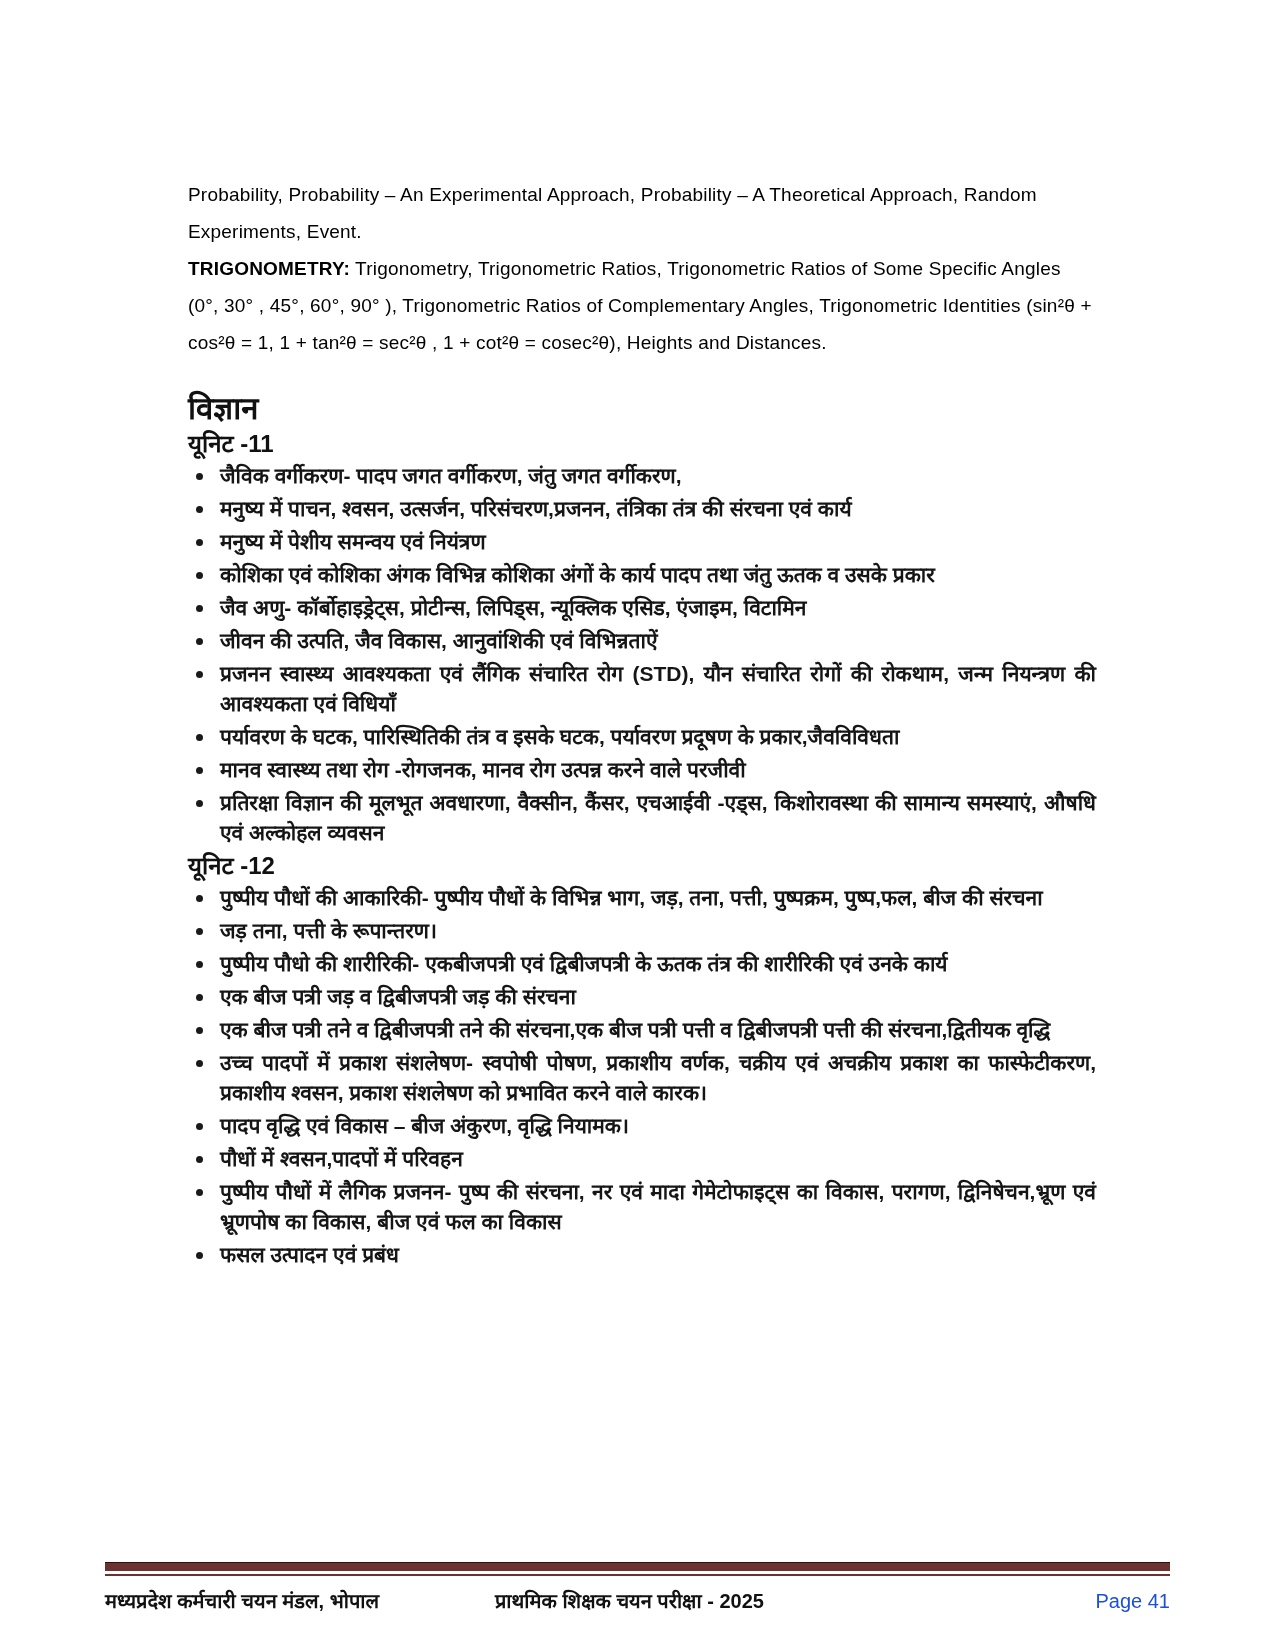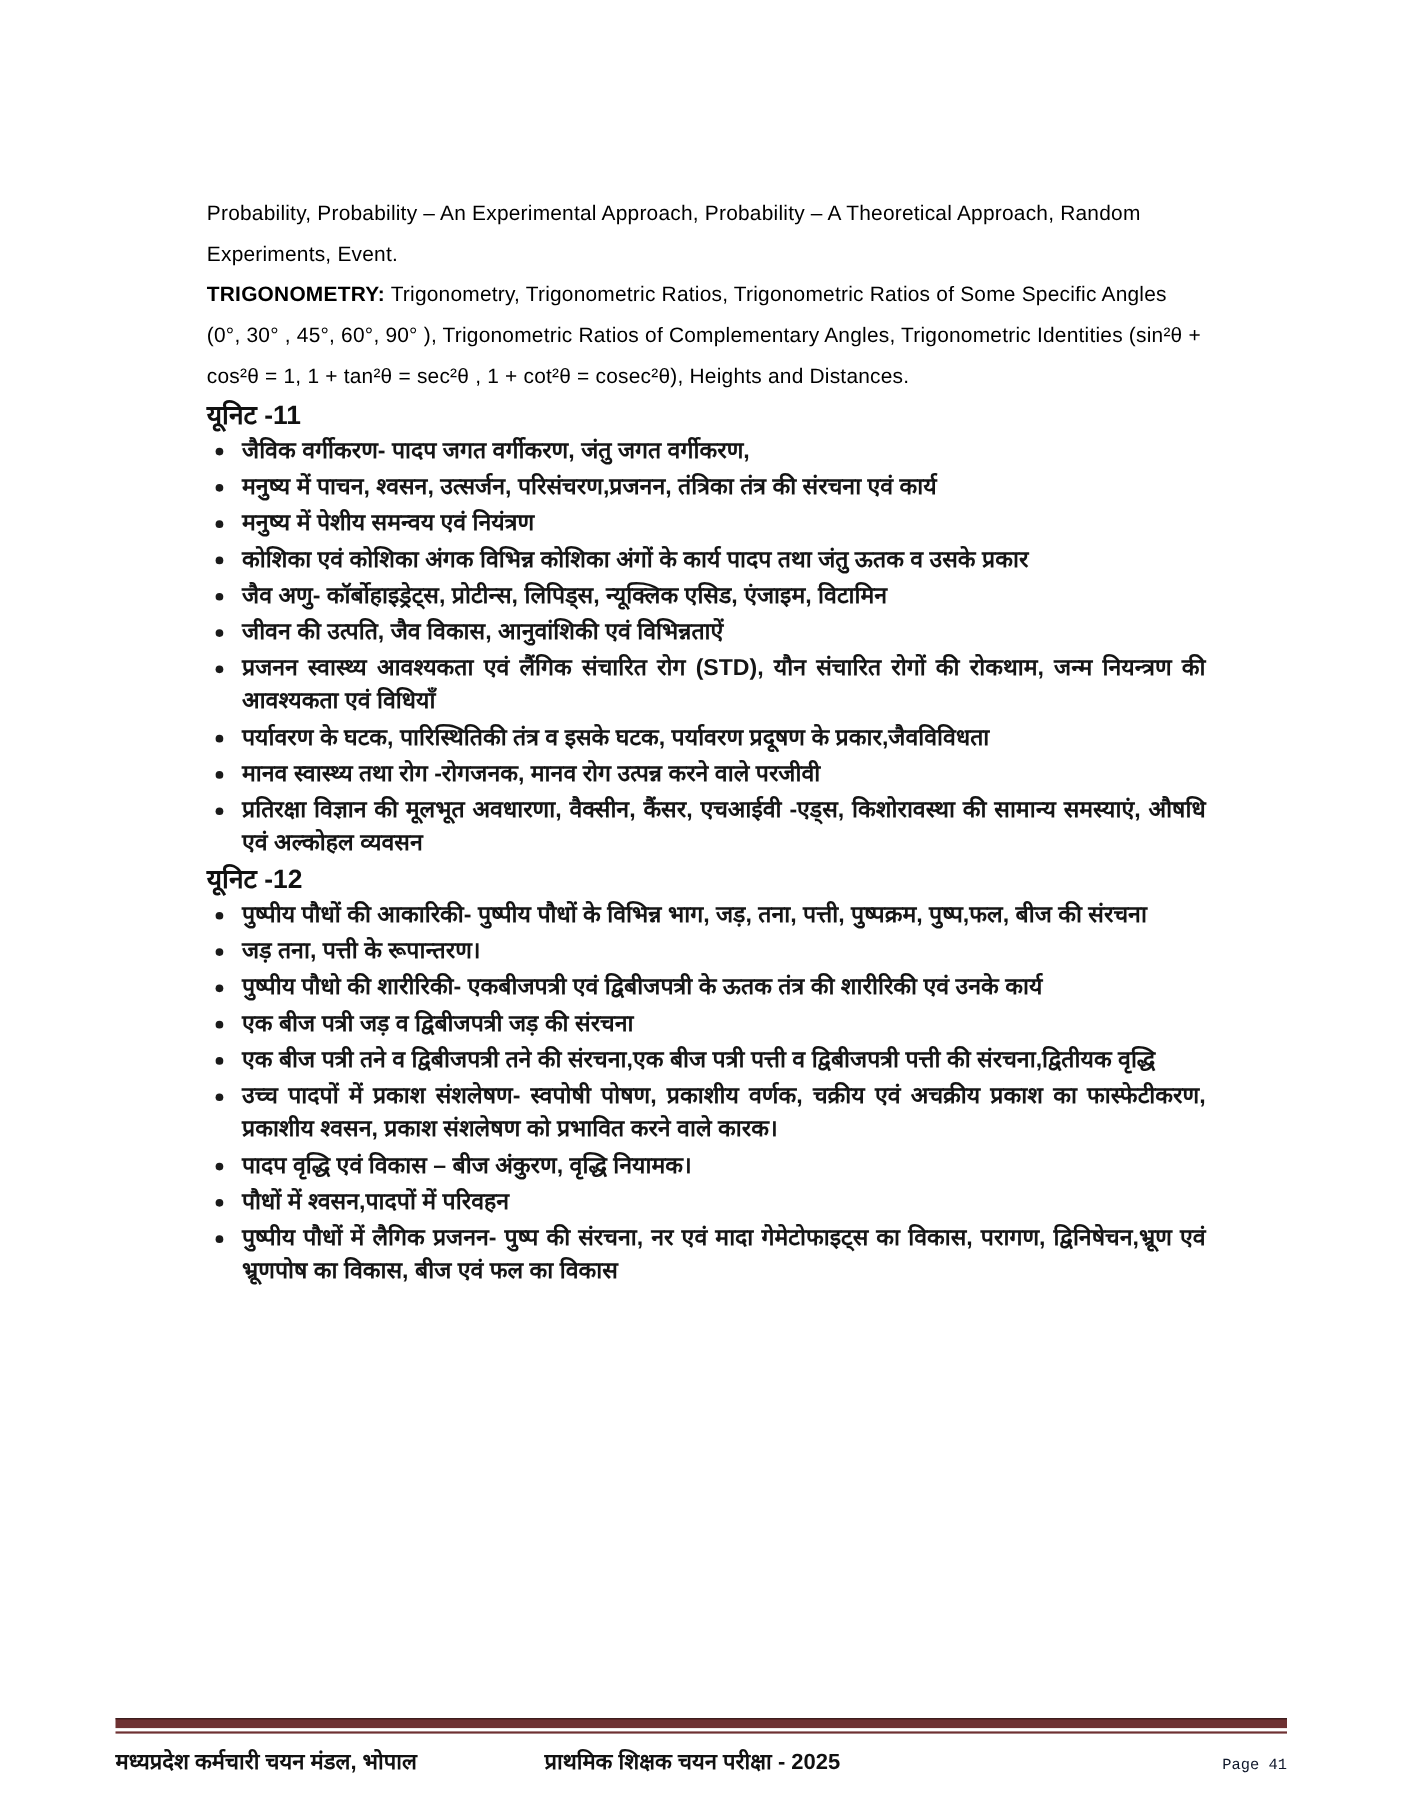--- a/index.html
+++ b/index.html
@@ -100,40 +100,41 @@
     color: #111;
   }
   .footer-exam {
     font-size: 20px;
     font-weight: 700;
     color: #111;
     margin-left: 92px;
   }
   .footer-page {
     margin-left: auto;
-    font-family: Liberation Mono, monospace;
-    font-size: 14px;
-    color: #0f172a;
+    font-family: Liberation Sans, sans-serif;
+    font-size: 20px;
+    color: #1d4ed8;
   }
 </style>
 </head>
 <body>
 
 <div class="page">
 
   <main class="content">
 
     <p class="en-para">
       <span>Probability, Probability – An Experimental Approach, Probability – A Theoretical Approach, Random Experiments, Event.</span>
     </p>
 
     <p class="en-para">
       <span class="bold-label">TRIGONOMETRY:</span><span class="formula">  Trigonometry, Trigonometric Ratios, Trigonometric Ratios of Some Specific Angles  (0°, 30° , 45°, 60°, 90° ), Trigonometric Ratios of Complementary Angles, Trigonometric Identities (sin²θ + cos²θ = 1, 1 + tan²θ = sec²θ ,  1 + cot²θ = cosec²θ), Heights and Distances.</span>
     </p>
 
+    <h1 class="science-heading">विज्ञान</h1>
 
     <h2 class="unit-heading">यूनिट -11</h2>
     <ul class="topic-list">
       <li>जैविक वर्गीकरण- पादप जगत वर्गीकरण, जंतु जगत वर्गीकरण,</li>
       <li>मनुष्य में पाचन, श्वसन, उत्सर्जन, परिसंचरण,प्रजनन, तंत्रिका तंत्र की संरचना एवं कार्य</li>
       <li>मनुष्य में पेशीय  समन्वय एवं नियंत्रण</li>
       <li>कोशिका एवं कोशिका अंगक विभिन्न कोशिका अंगों के कार्य पादप तथा जंतु ऊतक व उसके प्रकार</li>
       <li>जैव अणु- कॉर्बोहाइड्रेट्स, प्रोटीन्स, लिपिड्स, न्यूक्लिक एसिड, एंजाइम, विटामिन</li>
       <li>जीवन की उत्पति, जैव विकास, आनुवांशिकी एवं विभिन्नताऐं</li>
       <li>प्रजनन स्वास्थ्य आवश्यकता एवं लैंगिक संचारित रोग (STD), यौन संचारित रोगों की रोकथाम, जन्म नियन्त्रण की आवश्यकता एवं विधियाँ</li>
@@ -146,20 +147,21 @@
     <ul class="topic-list">
       <li>पुष्पीय पौधों की आकारिकी- पुष्पीय पौधों के विभिन्न भाग, जड़, तना, पत्ती, पुष्पक्रम, पुष्प,फल, बीज की संरचना</li>
       <li>जड़ तना, पत्ती के रूपान्तरण।</li>
       <li>पुष्पीय पौधो की शारीरिकी- एकबीजपत्री एवं द्विबीजपत्री के ऊतक तंत्र की शारीरिकी एवं उनके कार्य</li>
       <li>एक बीज पत्री जड़ व द्विबीजपत्री जड़ की संरचना</li>
       <li>एक बीज पत्री तने व द्विबीजपत्री तने की संरचना,एक बीज पत्री पत्ती व द्विबीजपत्री पत्ती की संरचना,द्वितीयक वृद्धि</li>
       <li>उच्च पादपों में प्रकाश संशलेषण- स्वपोषी पोषण, प्रकाशीय वर्णक, चक्रीय एवं अचक्रीय प्रकाश का फास्फेटीकरण, प्रकाशीय श्वसन, प्रकाश संशलेषण को प्रभावित करने वाले कारक।</li>
       <li>पादप वृद्धि एवं विकास – बीज अंकुरण, वृद्धि नियामक।</li>
       <li>पौधों में श्वसन,पादपों में परिवहन</li>
       <li>पुष्पीय पौधों में लैगिक प्रजनन- पुष्प की संरचना, नर एवं मादा गेमेटोफाइट्स का विकास, परागण, द्विनिषेचन,भ्रूण एवं भ्रूणपोष का विकास, बीज एवं फल का विकास</li>
+      <li>फसल उत्पादन एवं प्रबंध</li>
     </ul>
 
   </main>
 
   <footer class="footer">
     <div class="footer-bar-thick"></div>
     <div class="footer-bar-thin"></div>
     <div class="footer-row">
       <span class="footer-org">मध्यप्रदेश कर्मचारी चयन मंडल, भोपाल</span>
       <span class="footer-exam">प्राथमिक शिक्षक चयन परीक्षा - 2025</span>

